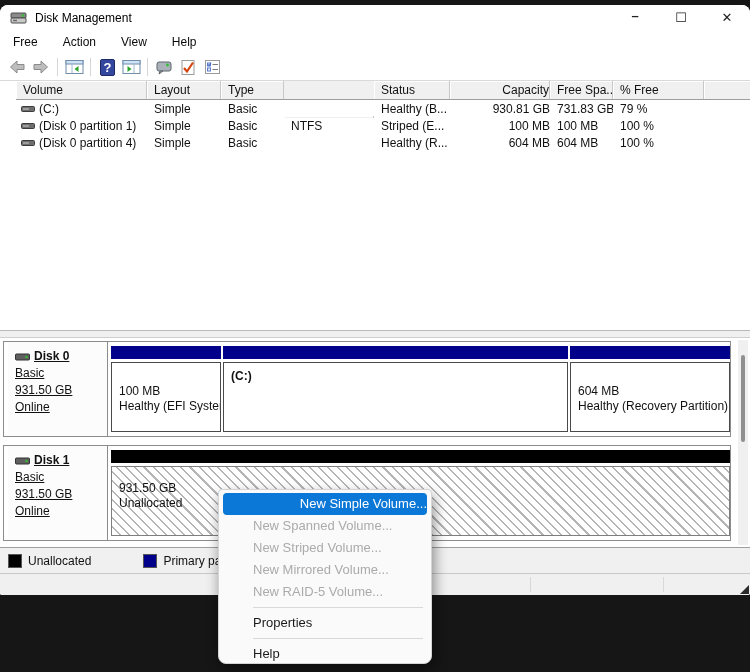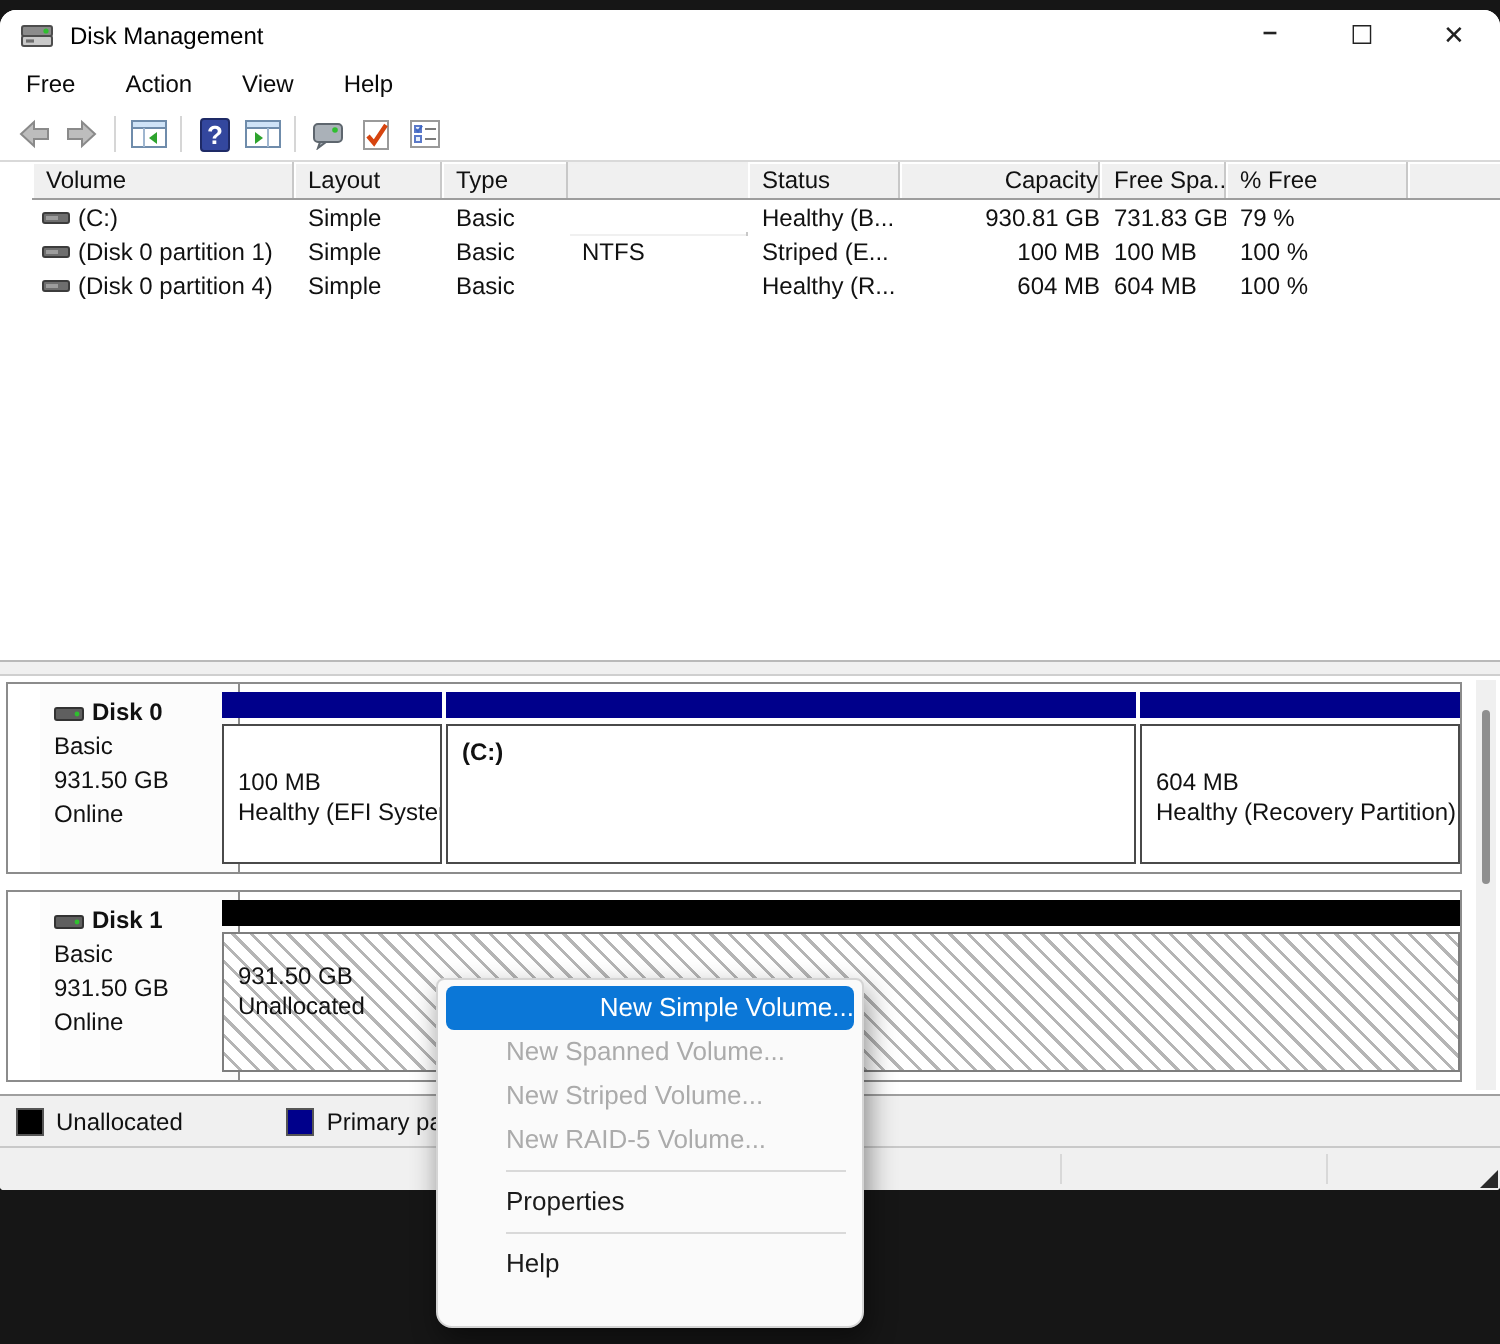--- a/index.html
+++ b/index.html
@@ -43,22 +43,22 @@
   .vol-cell svg { flex:0 0 auto; }
 
   
   .splitter { position:absolute; left:0; top:325px; width:100%; height:8px;
               background:#f0f0f0; border-top:1px solid #b9b9b9; border-bottom:1px solid #cfcfcf; }
 
   
   .bottom-pane { position:absolute; left:0; top:333px; width:100%; height:209px; background:#fff; }
   .disk-row { position:absolute; left:3px; width:728px; height:96px; border:1px solid #8c8c8c; background:#fff; }
   .disk-row.d0 { top:3px; } .disk-row.d1 { top:107px; }
-  .disk-label { position:absolute; left:16px; top:0; width:100px; height:100%;
-                border-right:1px solid #8c8c8c; background:#fcfcfc; padding:6px 0 0 7px; line-height:17px; }
+  .disk-label { position:absolute; left:4px; top:0; width:100px; height:100%;
+                border-right:1px solid #8c8c8c; background:#fcfcfc; padding:6px 0 0 7px; line-height:17px;text-decoration:underline; }
   .disk-label .dname { font-weight:bold; display:flex; align-items:center; gap:4px; }
   .parts { position:absolute; left:105px; top:0; right:0; bottom:0; }
   .part { position:absolute; top:4px; bottom:4px; }
   .part .strip { height:13px; }
   .strip.primary { background:#00008b; }
   .strip.unalloc { background:#000000; }
   .part .pbody { position:absolute; left:0; right:0; top:16px; bottom:0;
                  border:1px solid #4a4a4a; background:#fff; padding:6px 0 0 7px;
                  line-height:15px; white-space:nowrap; overflow:hidden; }
   .part .pbody.hatch { border:1px solid #7e7e7e; padding-top:14px;
@@ -343,19 +343,20 @@
       <div class="ss-sep s1"></div>
       <div class="ss-sep s2"></div>
       <div class="grip"></div>
     </div>
   </div>
 
   <div class="ctx-menu">
     <div class="mi selected">New Simple Volume...</div>
     <div class="mi disabled">New Spanned Volume...</div>
     <div class="mi disabled">New Striped Volume...</div>
+    <div class="mi disabled">New Mirrored Volume...</div>
     <div class="mi disabled">New RAID-5 Volume...</div>
     <div class="msep"></div>
     <div class="mi">Properties</div>
     <div class="msep"></div>
     <div class="mi">Help</div>
   </div>
 </div>
 
 </body></html>

